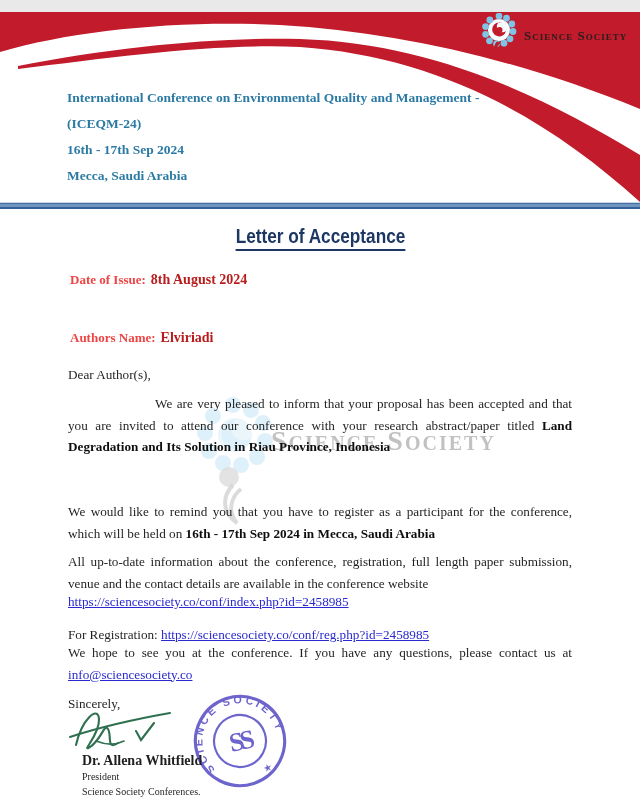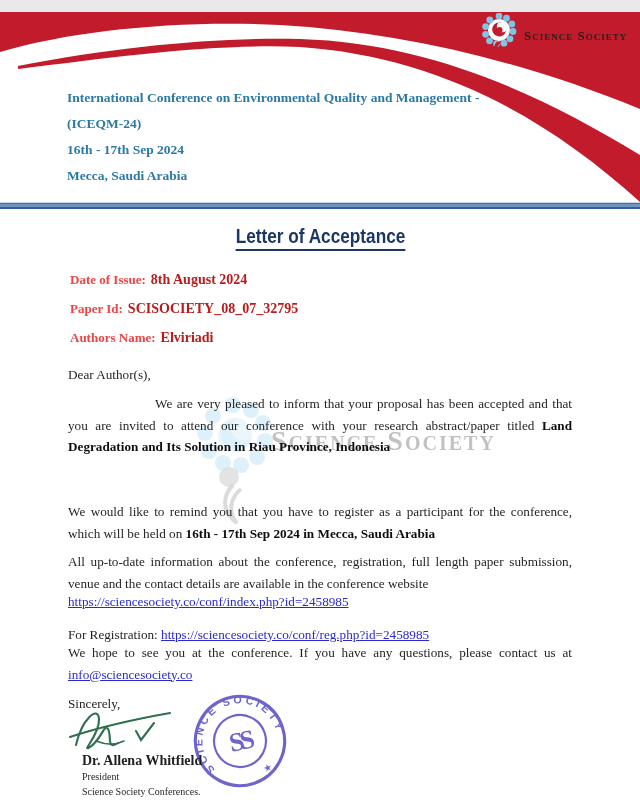--- a/index.html
+++ b/index.html
@@ -95,23 +95,20 @@
 
   <div class="divider"></div>
 
   <div class="title-wrap">
     <span>Letter of Acceptance</span>
   </div>
 
   <div class="meta" style="top:258px">
     <span class="lbl">Date of Issue:</span><span class="val">8th August 2024</span>
   </div>
-  <div class="meta" style="top:287px">
-    <span class="lbl">Paper Id:</span><span class="val">SCISOCIETY_08_07_32795</span>
-  </div>
   <div class="meta" style="top:316px">
     <span class="lbl">Authors Name:</span><span class="val">Elviriadi</span>
   </div>
 
   <div class="line" style="top:355px">Dear Author(s),</div>
 
   <div class="watermark">
     <svg width="120" height="150" viewBox="0 0 120 150" opacity="0.5">
       <g fill="#bfe2f5">
         <circle cx="48" cy="20" r="8"></circle>

